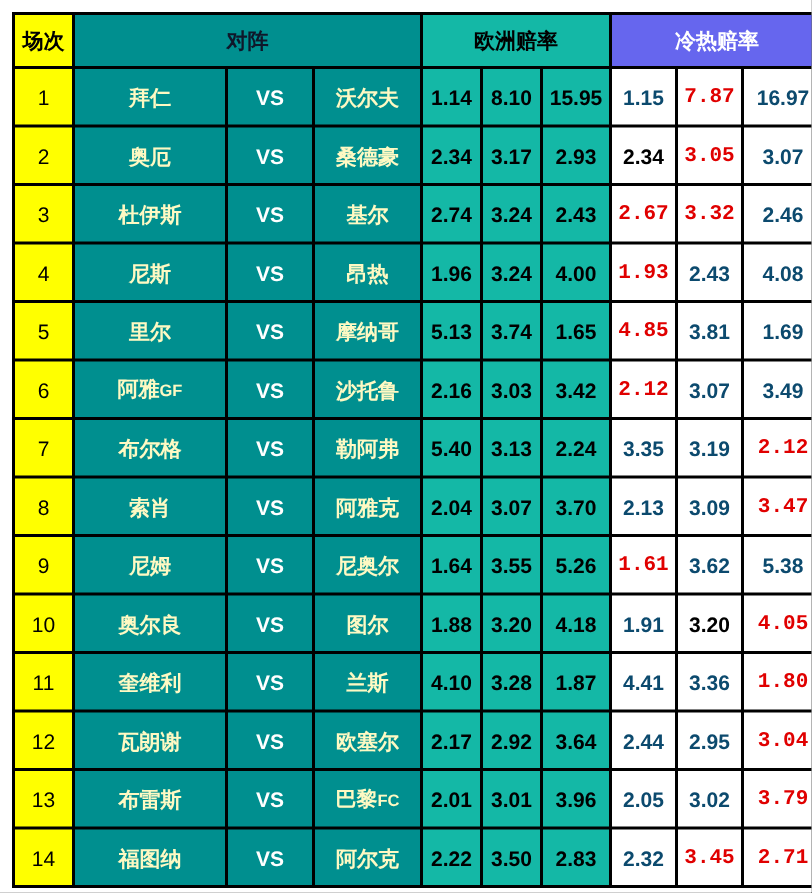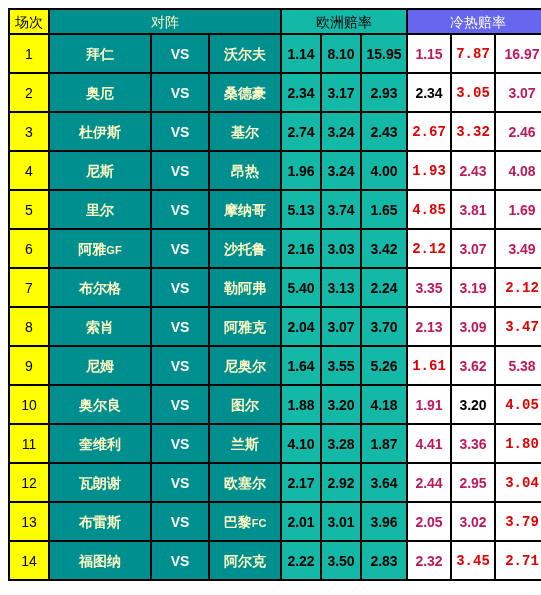--- a/index.html
+++ b/index.html
@@ -34,31 +34,31 @@
     margin: 0;
     text-align: center;
     vertical-align: middle;
     font-size: 14px;
     line-height: 1;
     white-space: nowrap;
     overflow: hidden;
   }
   
   tr.header-row td {
-    height: 23px;
-    font-weight: normal;
+    height: 34px;
+    font-weight: bold;
     font-size: 14px;
   }
   td.h-round {
     background: #ffff00;
     color: #000000;
   }
   td.h-match {
     background: #008f8f;
-    color: #fef9c3;
+    color: #0f172a;
   }
   td.h-euro {
     background: #14b8a6;
     color: #000000;
   }
   td.h-hotcold {
     background: #6666ee;
     color: #ffffff;
   }
   
@@ -86,21 +86,21 @@
     background: #14b8a6;
     color: #000000;
     font-size: 14px;
     font-weight: bold;
   }
   td.c-hc {
     background: #ffffff;
     font-size: 14px;
     font-weight: bold;
   }
-  .val-blue  { color: #be185d; }
+  .val-blue  { color: #0c4a6e; }
   .val-red   { color: #e00000; font-family: Liberation Mono, monospace; }
   .val-black { color: #000000; }
 
   .suffix-small {
     font-size: 11px;
     font-weight: bold;
   }
 </style>
 </head>
 <body>

